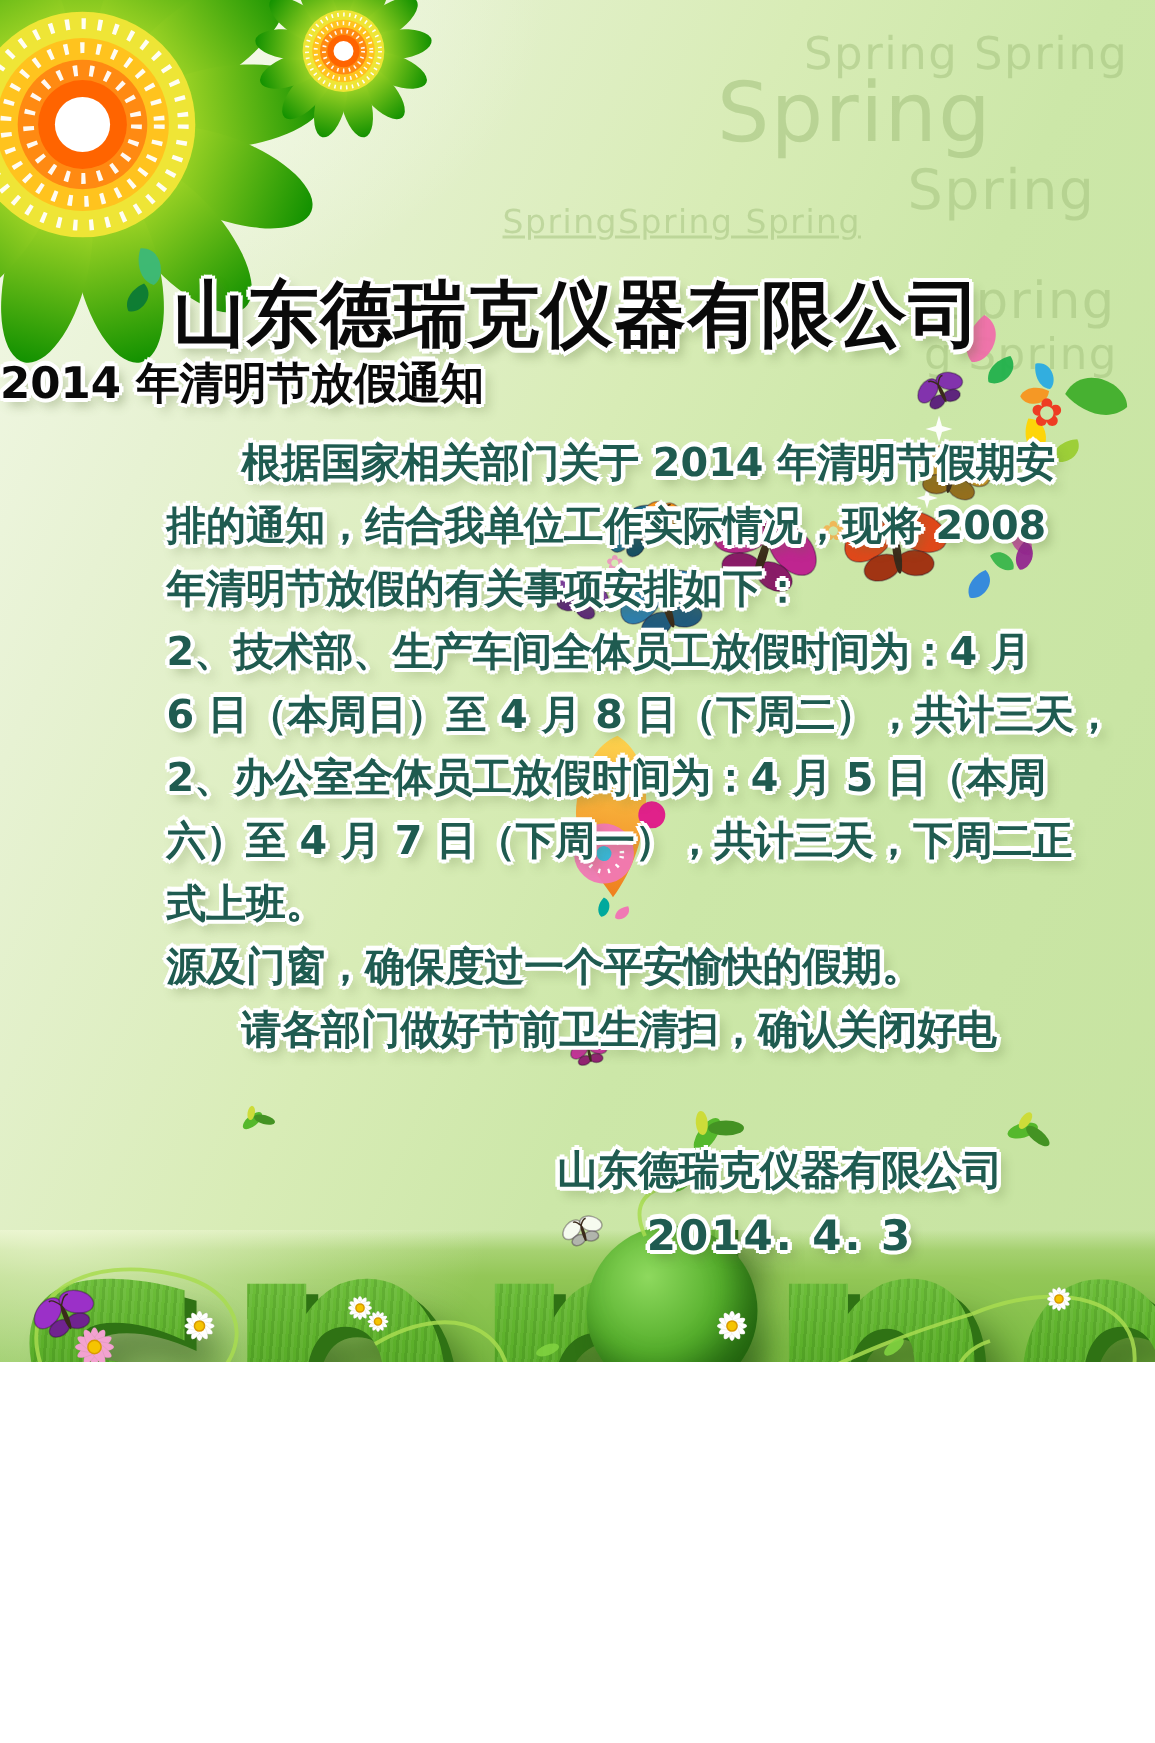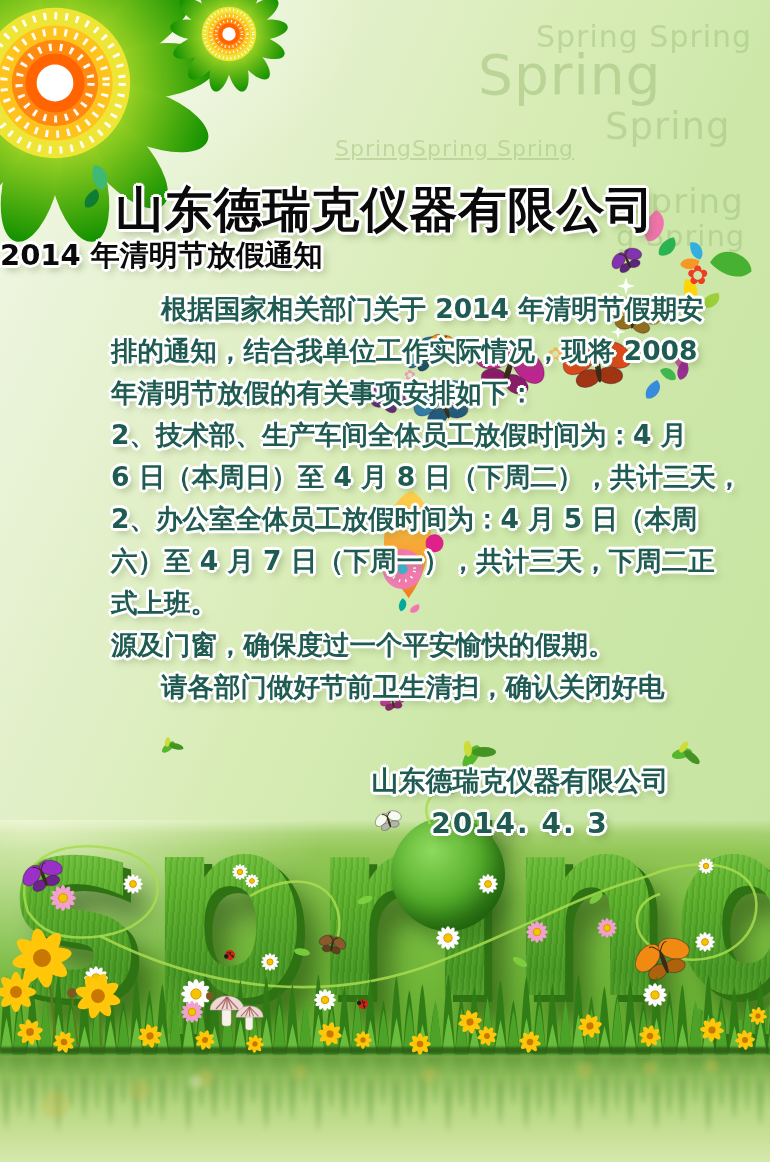--- a/index.html
+++ b/index.html
@@ -1,17 +1,17 @@
 <!DOCTYPE html>
 <html><head>
 <meta charset="utf-8">
 <style>
   html,body{margin:0;padding:0;}
   body{font-family:"DejaVu Sans",sans-serif;}
-  .poster{position:relative;width:770px;height:1162px;overflow:hidden;background:#d9ecb8;}
+  .poster{position:relative;width:770px;height:908px;overflow:hidden;background:#d9ecb8;}
   .bg{position:absolute;inset:0;
      background:
        radial-gradient(ellipse 500px 320px at 2% 0%, rgba(250,253,242,.95), rgba(250,253,242,0) 70%),
        linear-gradient(115deg,#f4f9ea 0%,#e7f2d3 20%,#d8ecb6 45%,#cce7a8 62%,#c6e3a0 100%);}
   
   .wm{position:absolute;color:#a2c17c;opacity:.5;font-weight:normal;line-height:1;letter-spacing:1px;white-space:nowrap;}
   .wm1{left:536px;top:22px;font-size:30px;}
   .wm2{left:478px;top:48px;font-size:55px;opacity:.55;}
   .wm3{left:605px;top:108px;font-size:37px;}
   .wm4{left:335px;top:138px;font-size:22px;text-decoration:underline;}

